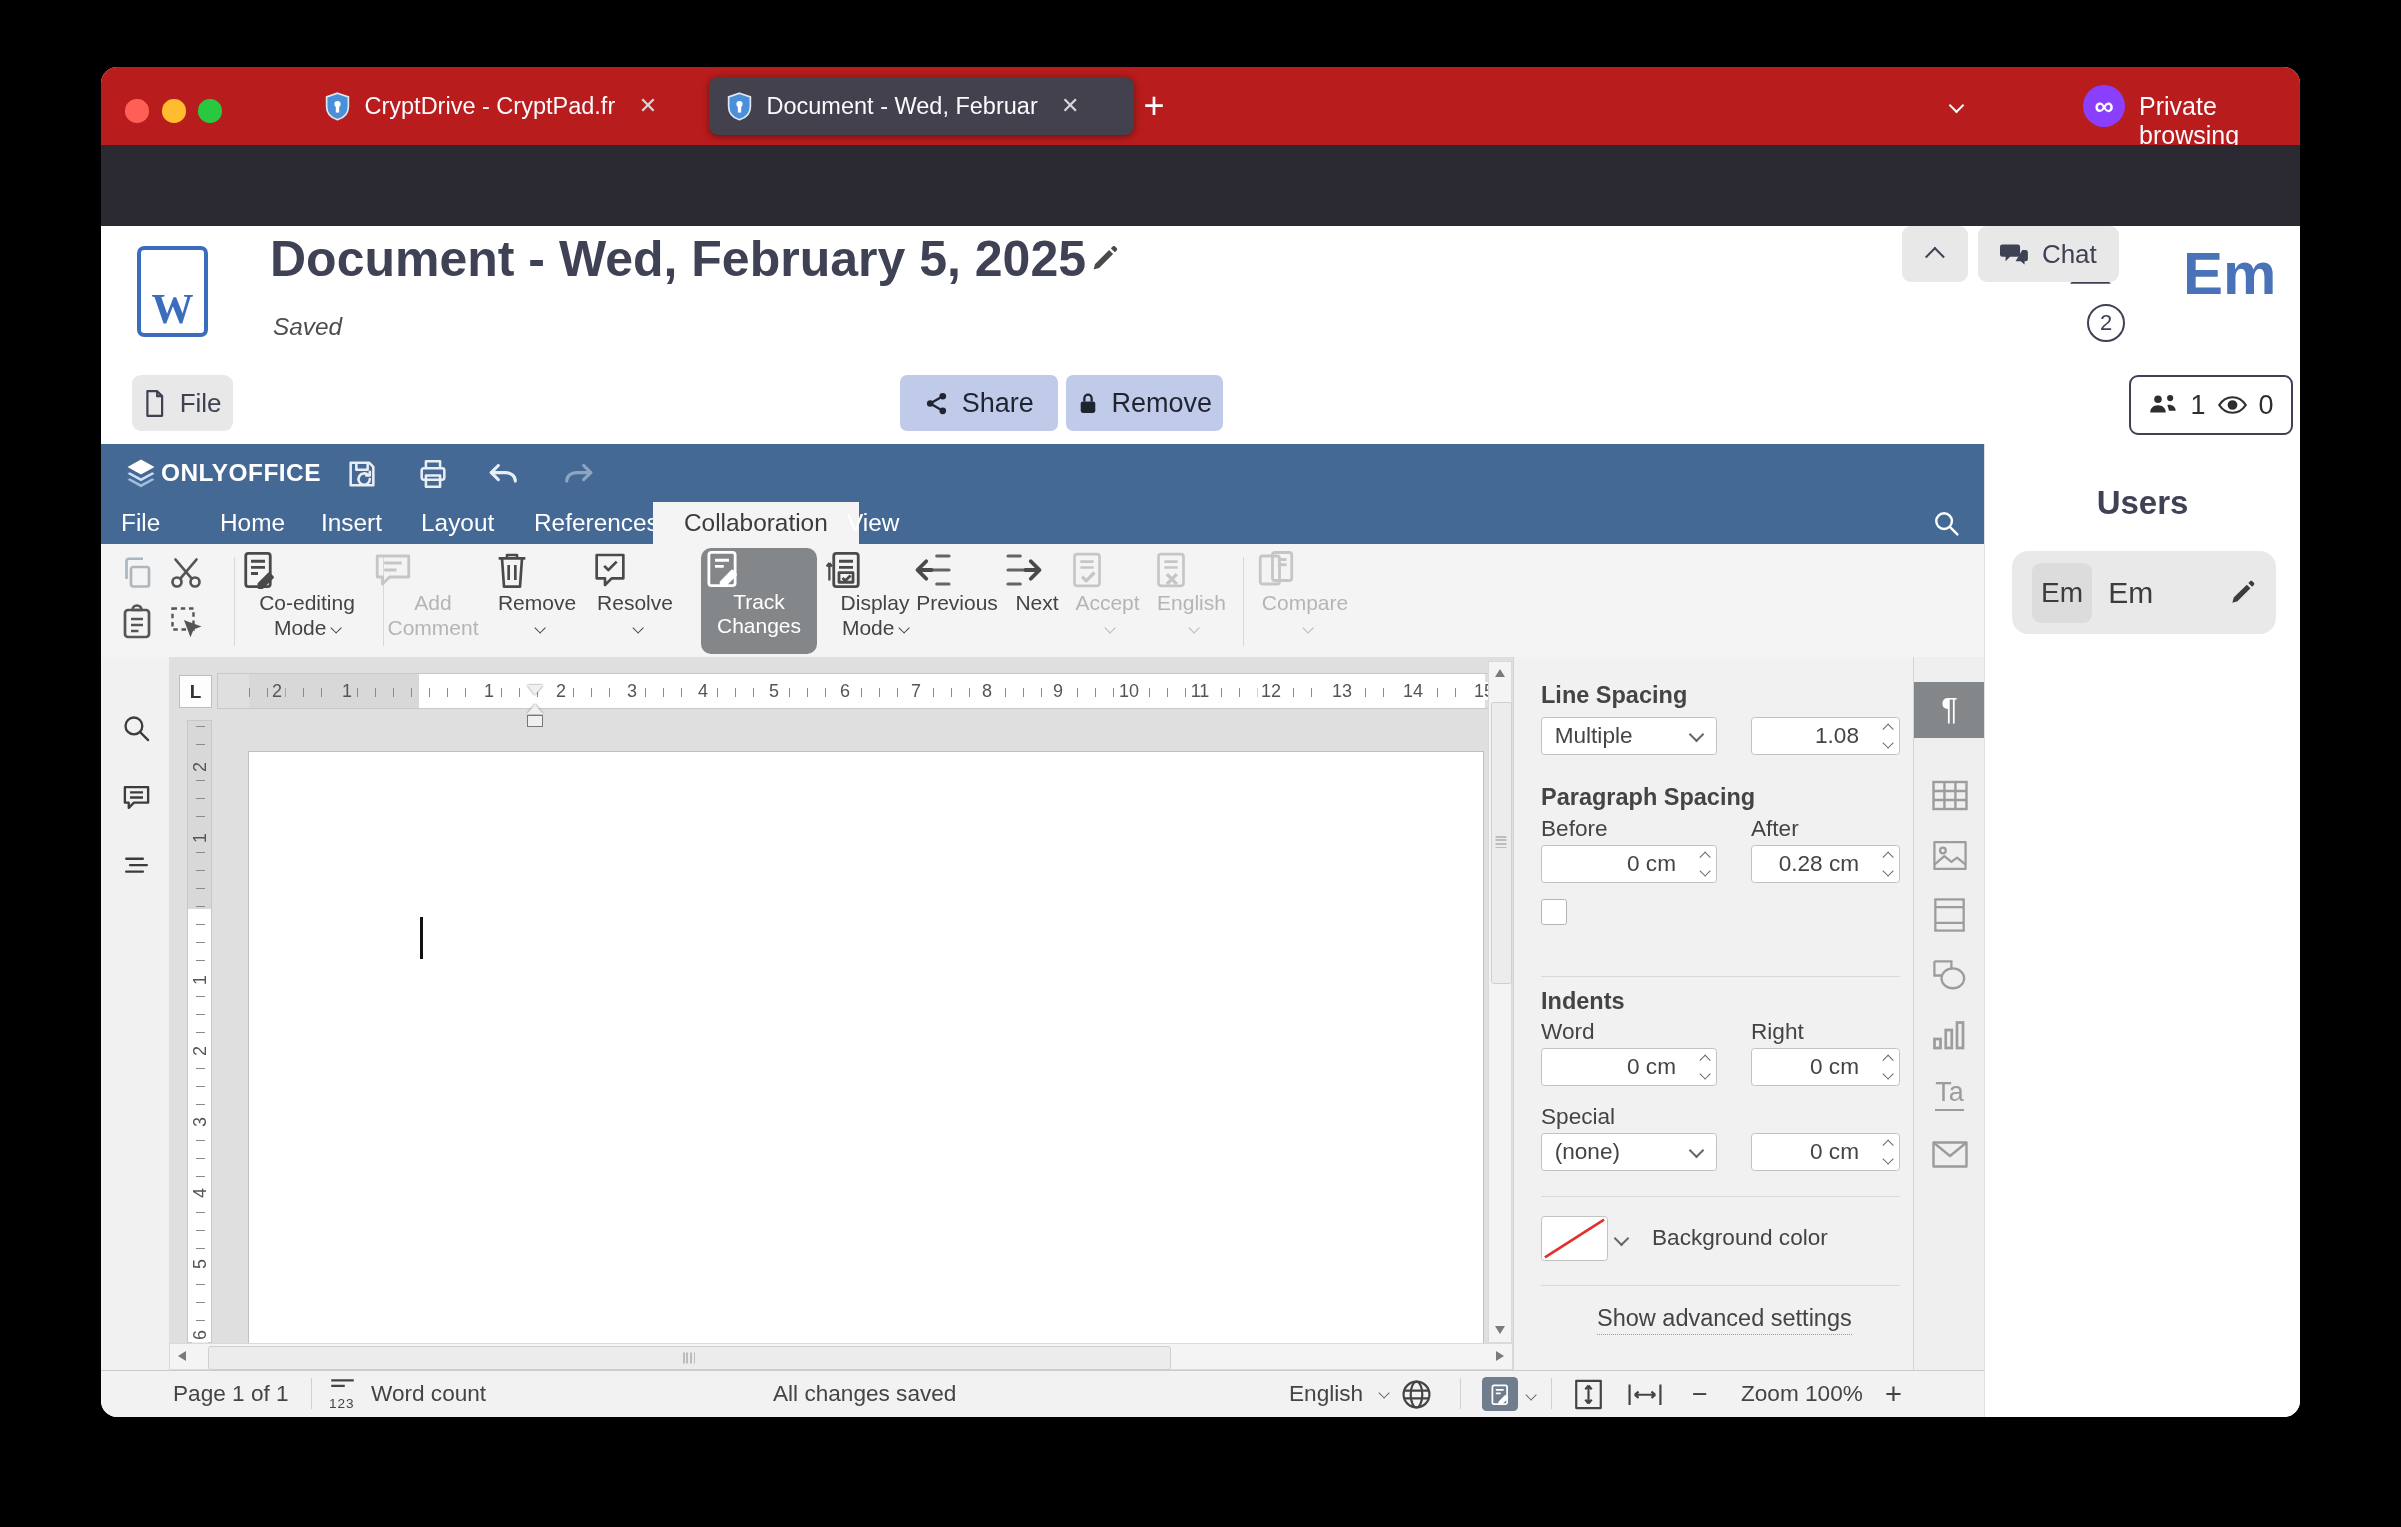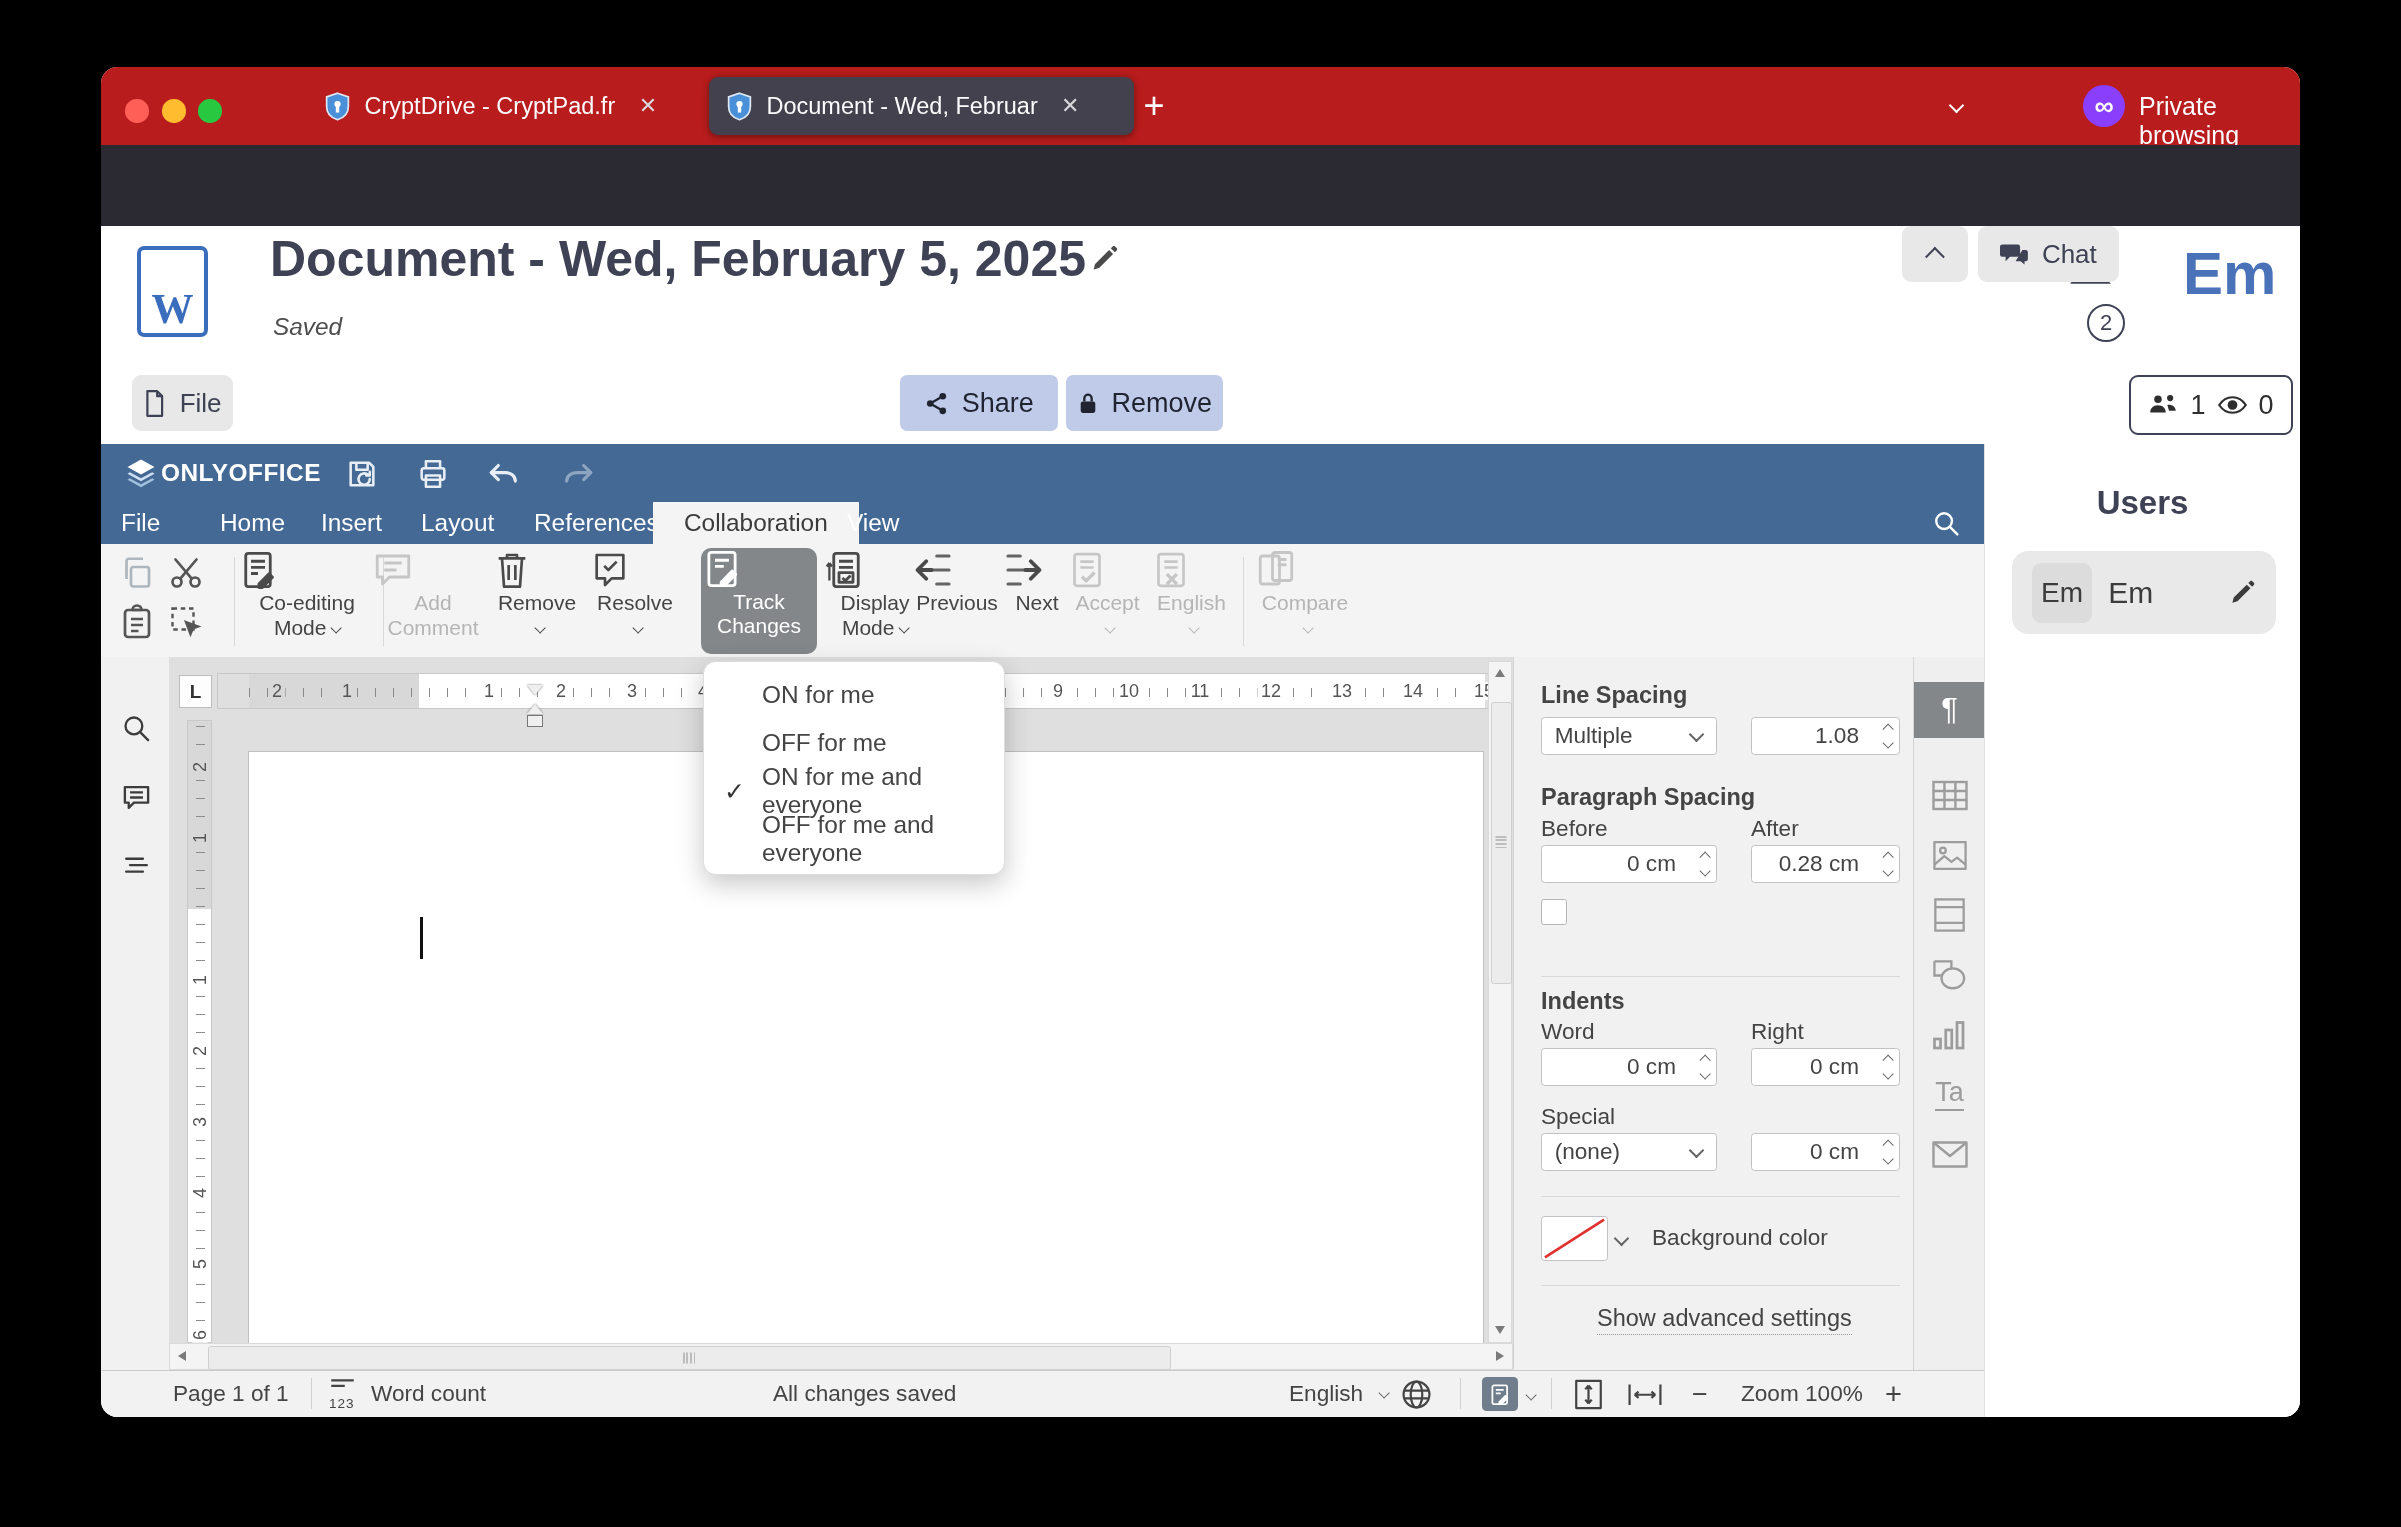--- a/index.html
+++ b/index.html
@@ -569,35 +569,20 @@
             <rect x="3" y="4" width="11" height="16" rx="1.5"></rect>
             <rect x="10" y="2" width="11" height="16" rx="1.5"></rect>
             <path d="M13 6h5M13 9h5"></path>
           </svg>
       </span>
       <div><span>Compare</span></div>
       <div><span class="chevd"></span></div>
     </div>
   </div>
 
-  <div class="ddmenu">
-    <div class="dditem">
-      <span>ON for me</span>
-    </div>
-    <div class="dditem">
-      <span>OFF for me</span>
-    </div>
-    <div class="dditem">
-      <span class="ck">✓</span>
-      <span>ON for me and everyone</span>
-    </div>
-    <div class="dditem">
-      <span>OFF for me and everyone</span>
-    </div>
-  </div>
 
   <div class="docarea">
     <div class="leftstrip">
       <span class="lsic" style="top:56px">
         <svg width="31" height="31" viewBox="0 0 24 24" fill="none" stroke="currentColor" stroke-width="1.8" stroke-linecap="round">
             <circle cx="10" cy="10" r="6.5"></circle>
             <path d="M15 15l6 6"></path>
           </svg>
       </span>
       <span class="lsic" style="top:125px">

